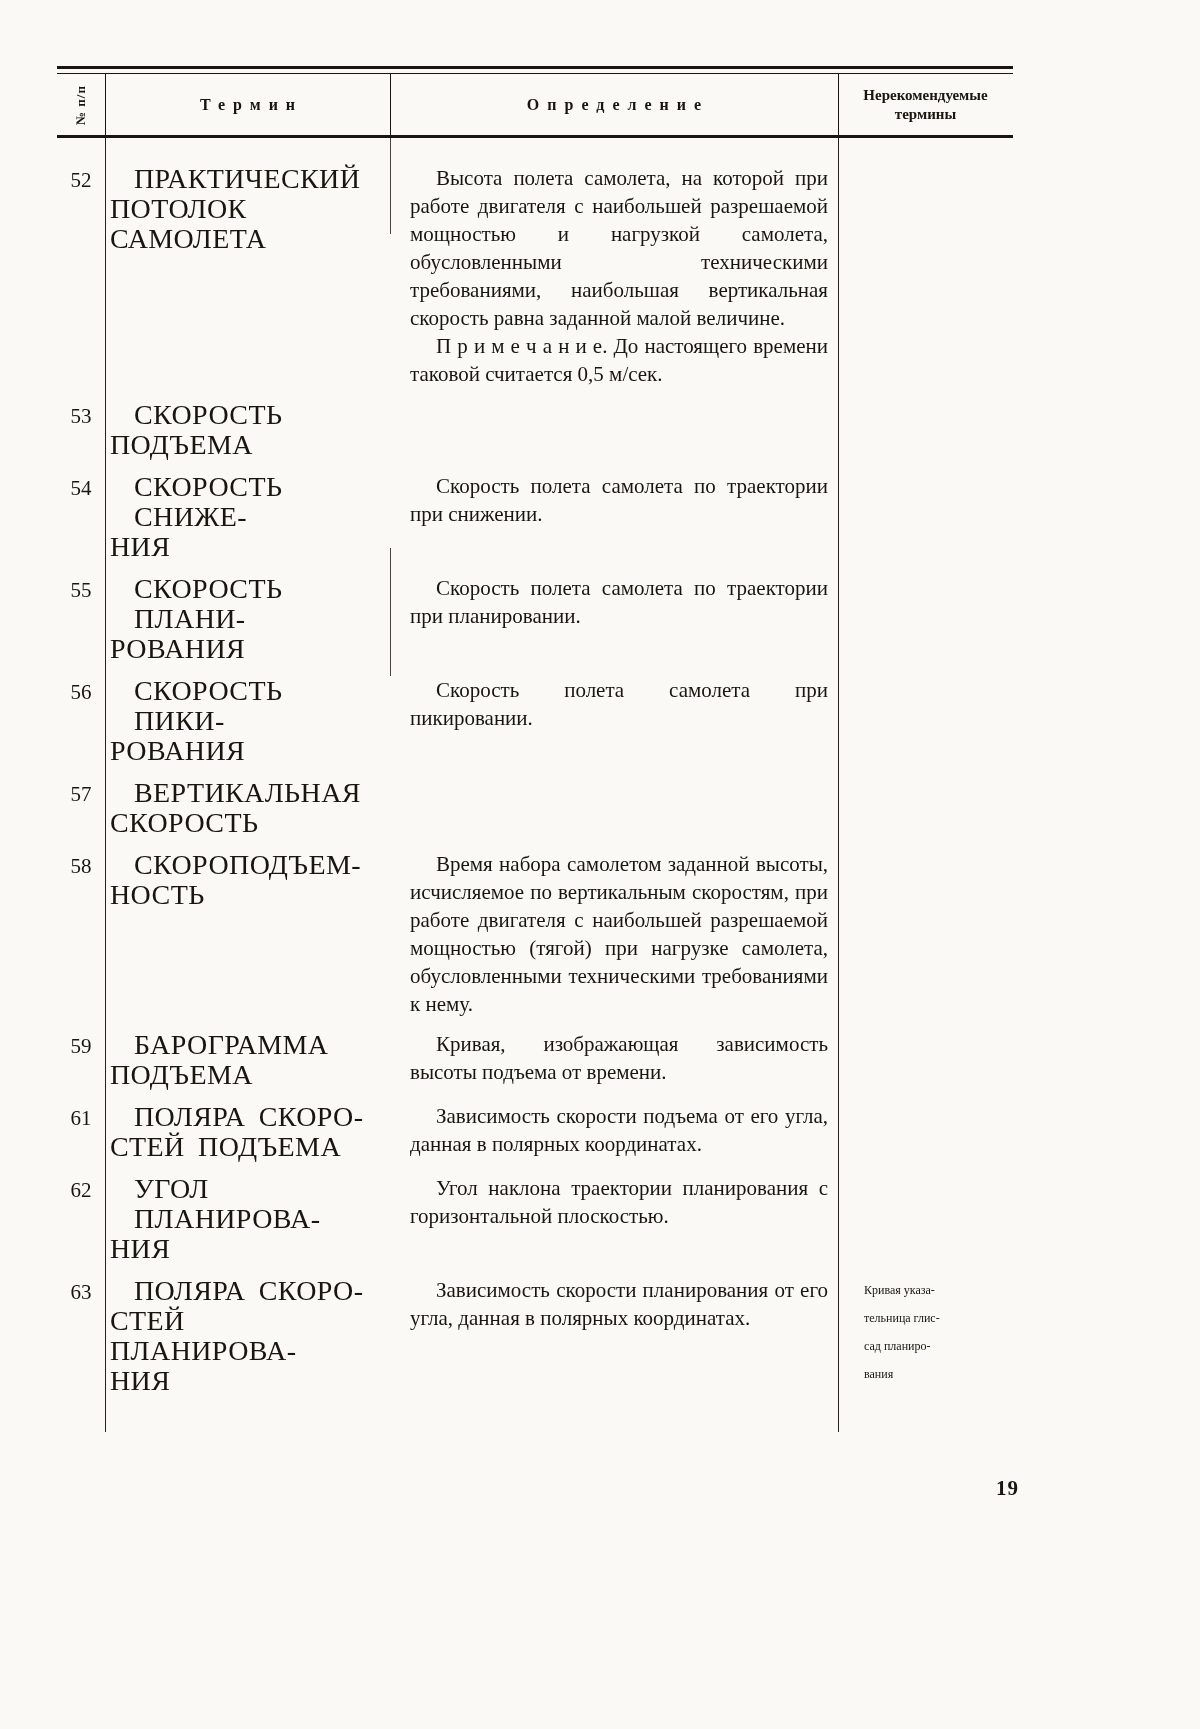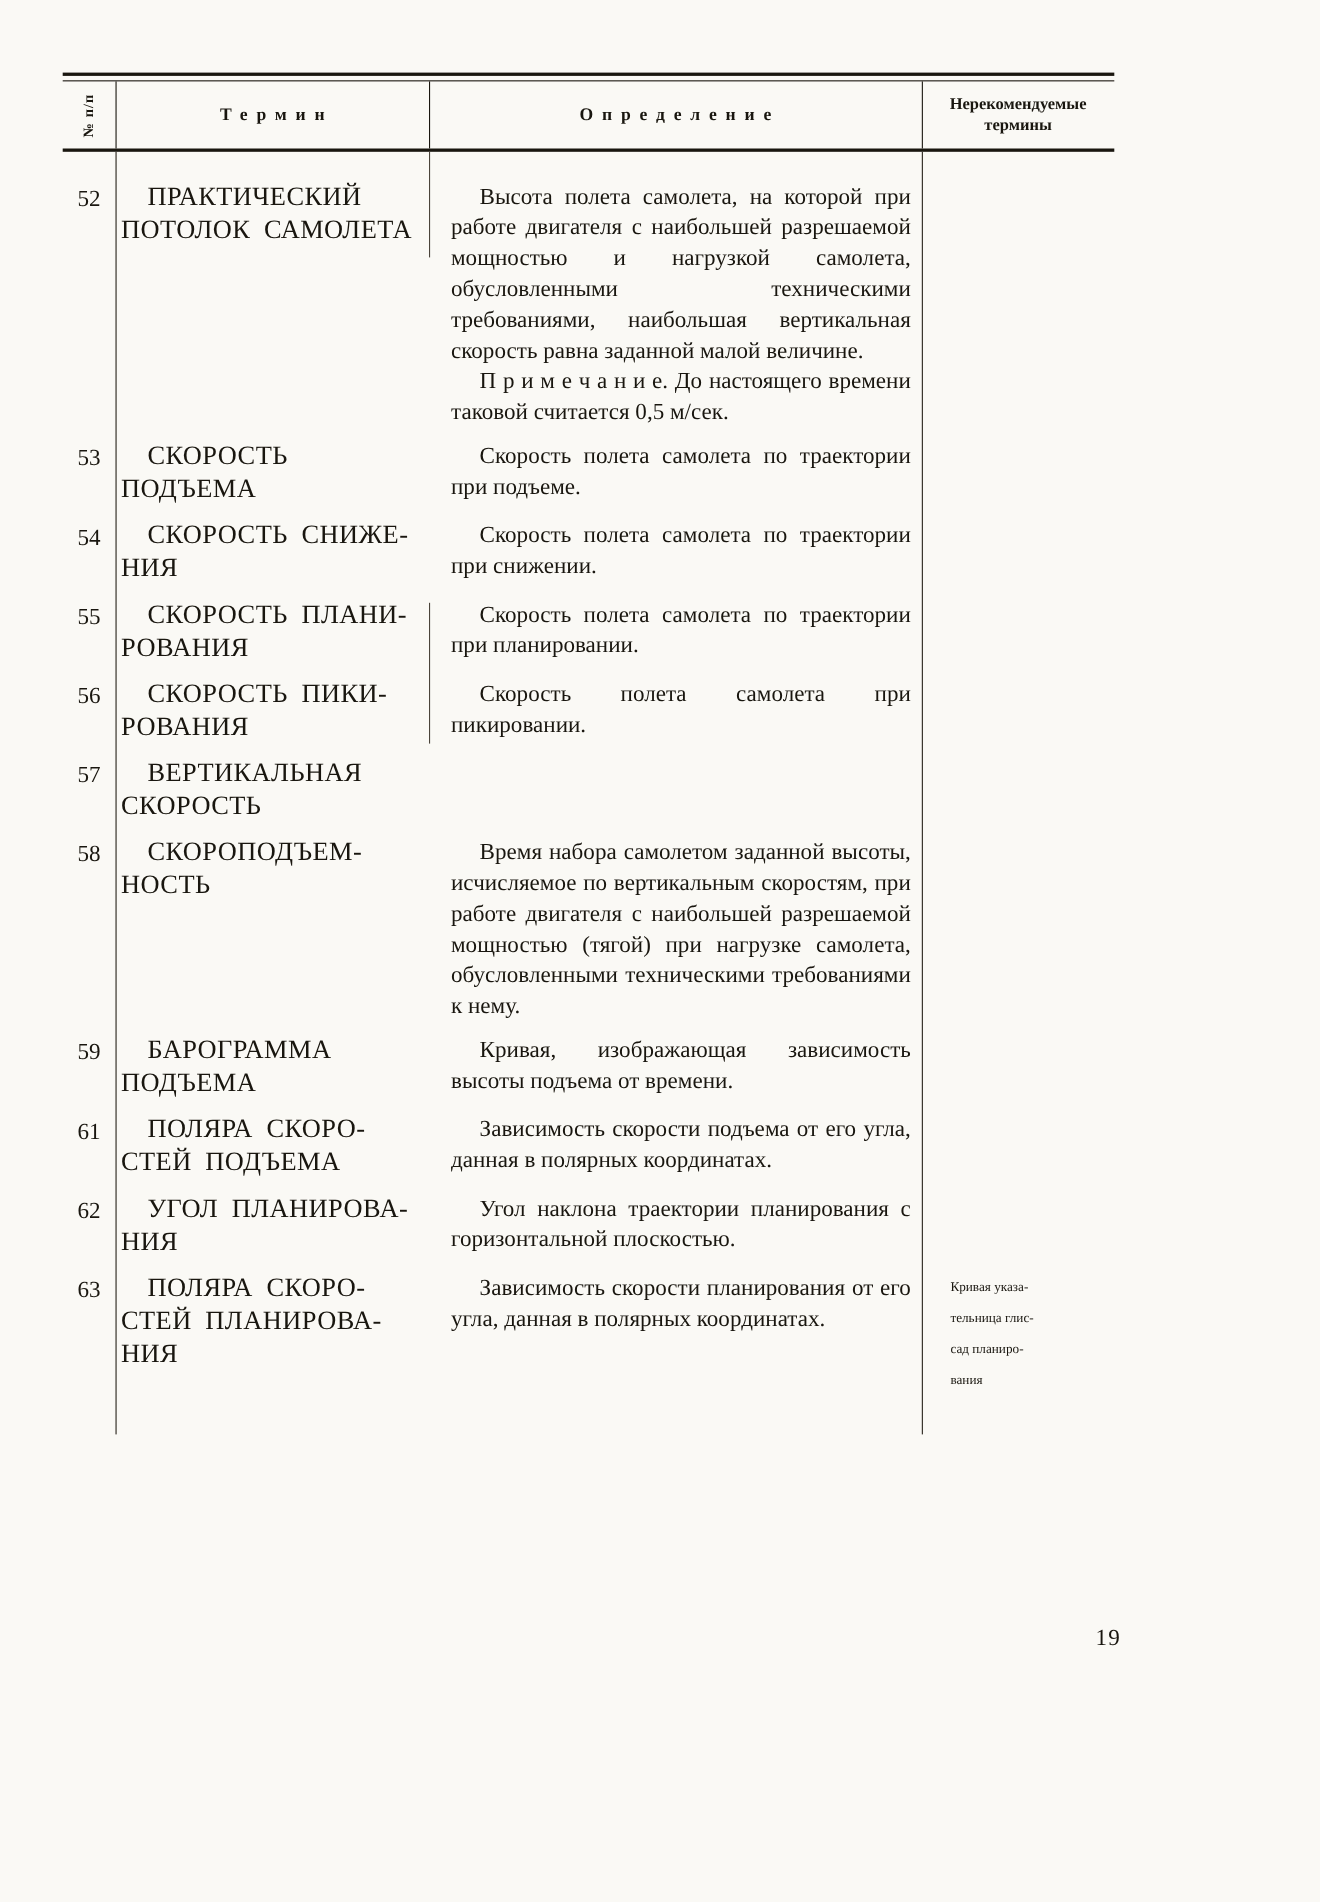--- a/index.html
+++ b/index.html
@@ -44,29 +44,29 @@
   .tbody .v3 { left:781px; top:0; bottom:0; background:#26221a; }
   .tbody .seg1 { left:333px; top:0;    height:96px;  background:#4a443a; }
   .tbody .seg2 { left:333px; top:410px; height:128px; background:#4a443a; }
 
   .row {
     display:grid;
     grid-template-columns:48px 285px 448px 175px;
     margin-bottom:12px;
   }
   .num  { text-align:center; font-size:21px; line-height:30px; padding-top:1px; }
-  .term { padding:0 12px 0 5px; font-size:24px; line-height:30px; letter-spacing:0.4px; word-spacing:6px;font-family:Liberation Serif, serif; }
+  .term { padding:0 12px 0 5px; font-size:28px; line-height:30px; letter-spacing:0.4px; word-spacing:6px;font-family:Liberation Serif, serif; }
   .term-line.first { margin-left:24px; }
   .def  { padding:0 10px 0 20px; font-size:21px; line-height:28px; text-align:justify;font-family:Liberation Serif, serif; }
   .def p { text-indent:26px; }
   .nr   { padding:0 4px 0 26px; font-size:12px; line-height:28px; }
 
   .page-number {
     position:absolute; left:996px; top:1476px;
-    font-size:21px; font-weight:normal; letter-spacing:1px;
+    font-size:21px; font-weight:bold; letter-spacing:1px;
   }
 </style>
 </head>
 <body>
 
 <div class="page">
 
   <div class="table">
 
     <div class="toprule"></div>
@@ -101,23 +101,20 @@
           </div>
     <div class="nr"></div>
   </div>
 
   <div class="row">
     <div class="num">53</div>
     <div class="term">
             <div class="term-line first">СКОРОСТЬ</div>
             <div class="term-line">ПОДЪЕМА</div>
           </div>
-    <div class="def">
-            <p>Скорость полета самолета по траектории при подъеме.</p>
-          </div>
     <div class="nr"></div>
   </div>
 
   <div class="row">
     <div class="num">54</div>
     <div class="term">
             <div class="term-line first">СКОРОСТЬ СНИЖЕ-</div>
             <div class="term-line">НИЯ</div>
           </div>
     <div class="def">

